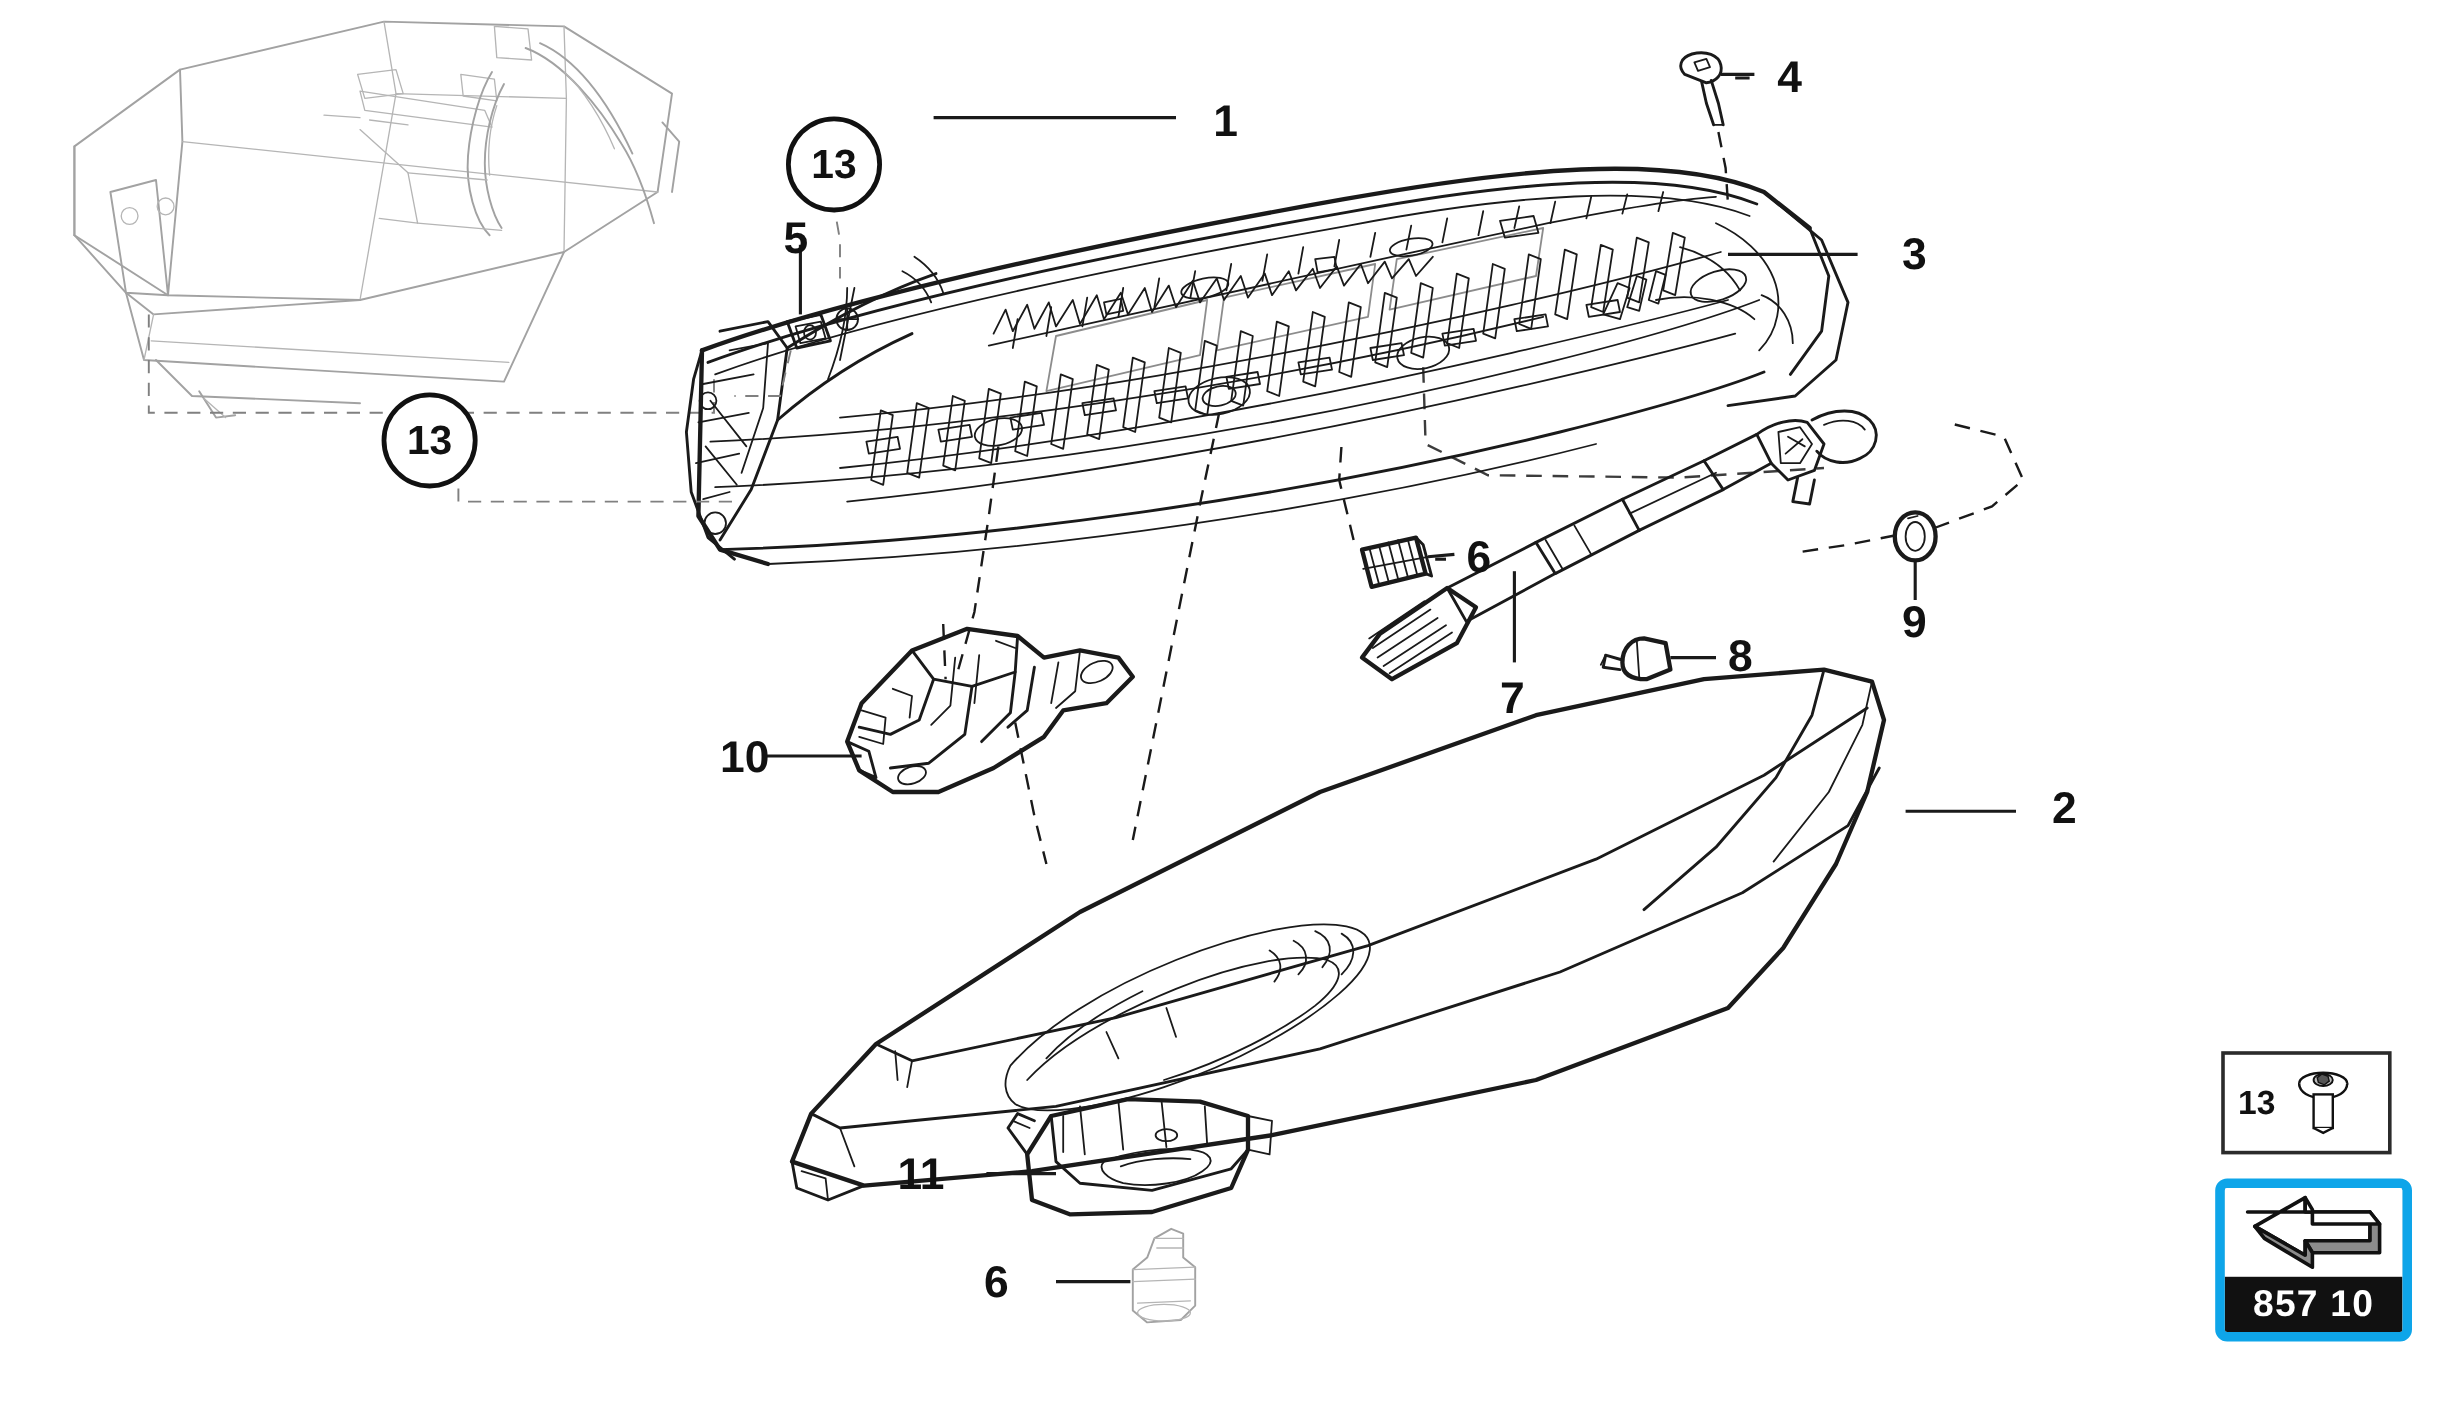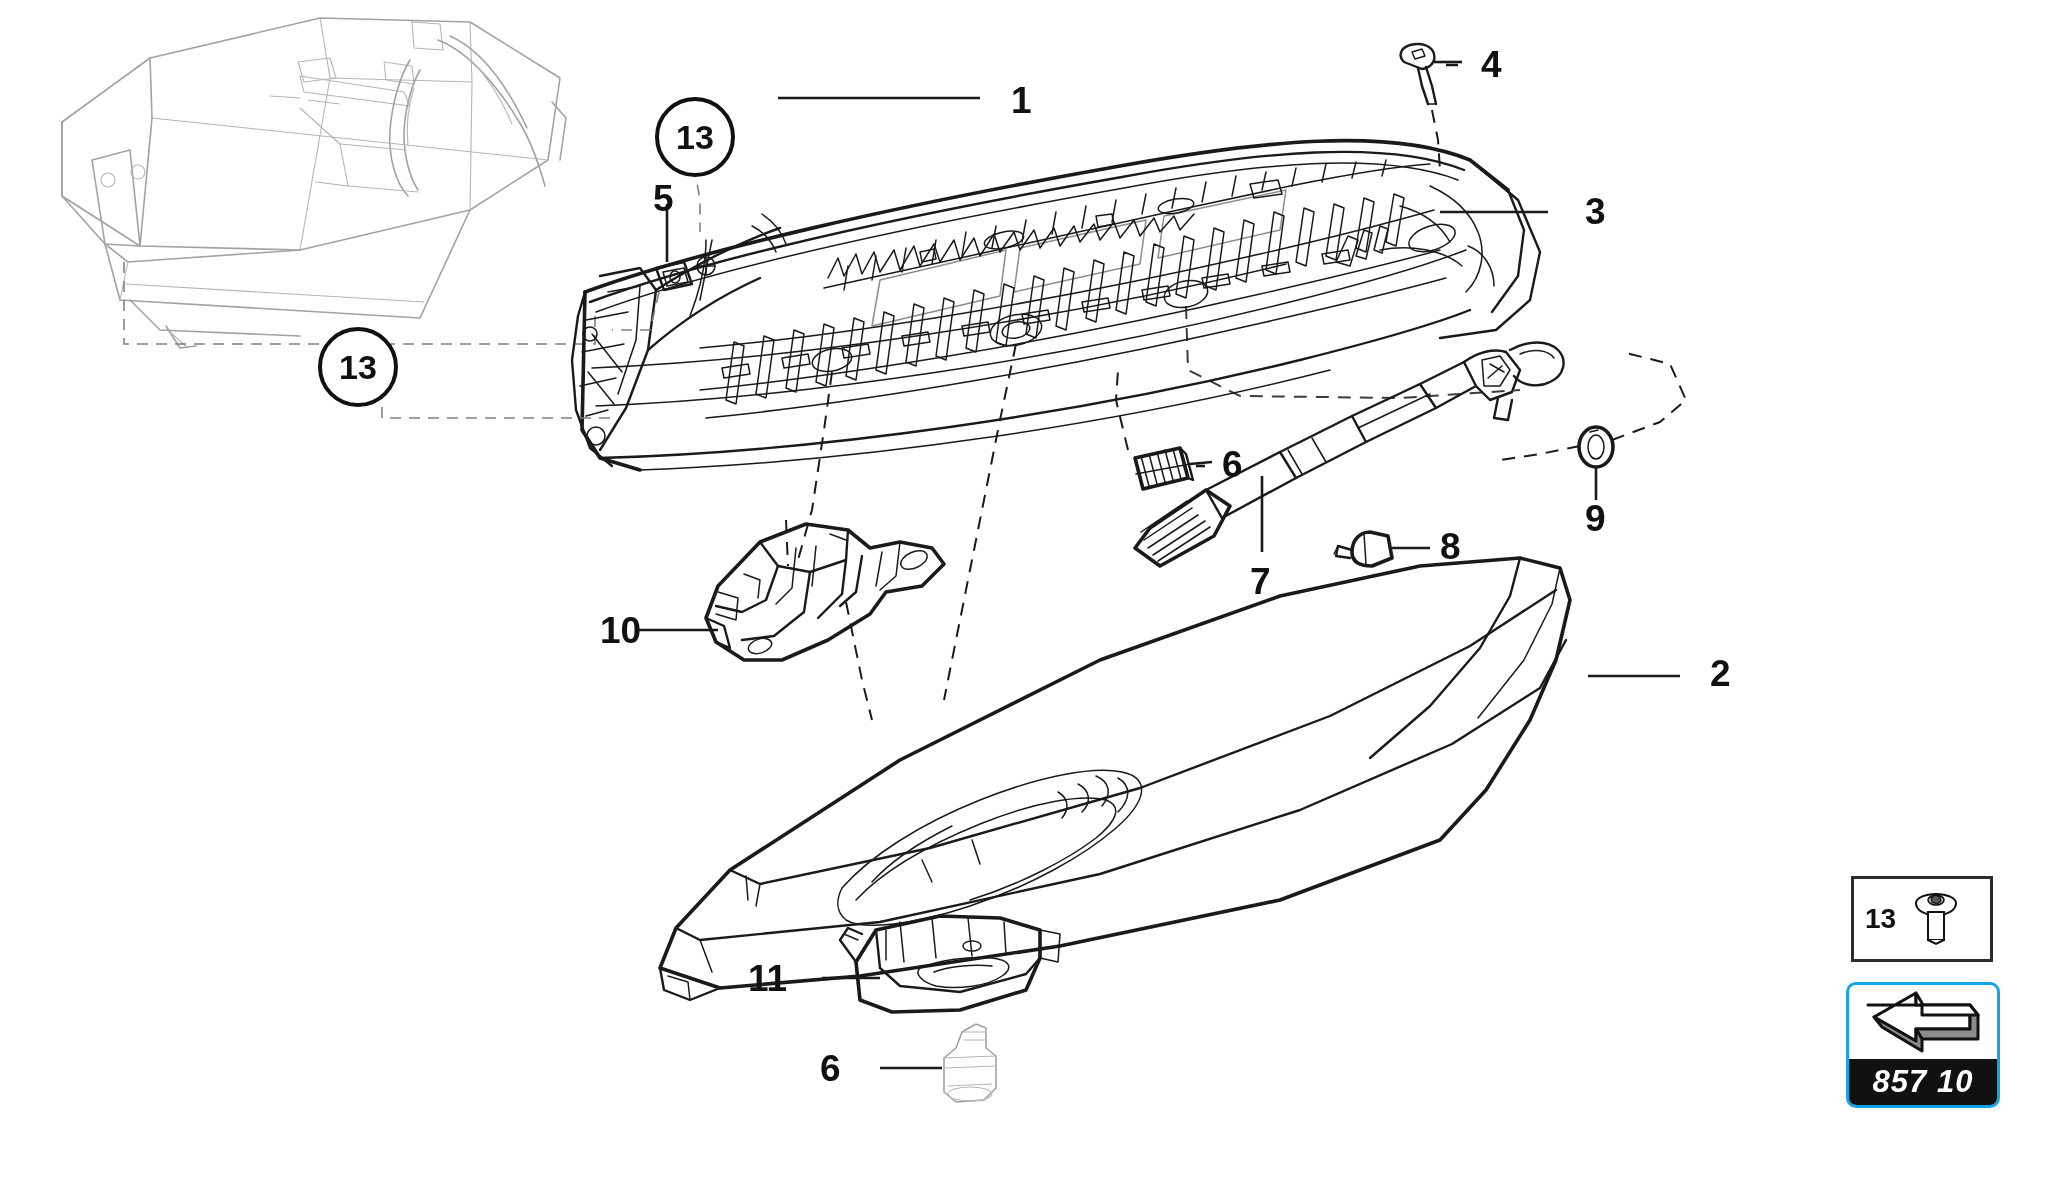--- a/index.html
+++ b/index.html
@@ -13,22 +13,22 @@
   .balloon{position:absolute;width:72px;height:72px;border:4px solid #111;
            border-radius:50%;display:flex;align-items:center;justify-content:center;
            font-weight:bold;font-size:34px;background:#fff;color:#111;}
 
   .legend-box{position:absolute;left:1851px;top:876px;width:136px;height:80px;
               border:3px solid #2b2b2b;background:#fff;display:flex;align-items:center;}
   .legend-num{font-weight:bold;font-size:28px;margin-left:11px;color:#111;}
   .legend-icon{margin-left:14px;}
 
   .group-card{position:absolute;left:1846px;top:982px;width:148px;height:120px;
-              background:#e5e5e5;border:3px solid #0ea5e9;border-radius:10px;overflow:hidden;
-              box-shadow:0 0 0 0 #000;font-style:italic;}
+              background:#e5e5e5;border:8px solid #0ea5e9;border-radius:10px;overflow:hidden;
+              box-shadow:0 0 0 0 #000;}
   .group-art{height:74px;display:flex;align-items:center;justify-content:center;background:#fff;}
   .group-label{height:46px;background:#111;color:#fff;font-weight:bold;font-size:31px;
                display:flex;align-items:center;justify-content:center;letter-spacing:1px;}
 </style>
 </head>
 <body>
 
 <div id="stage">
 
   <svg id="art" viewBox="0 0 2048 1177">

